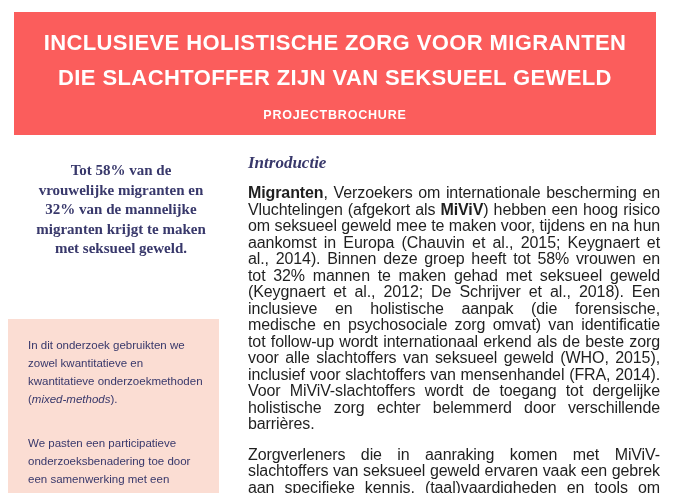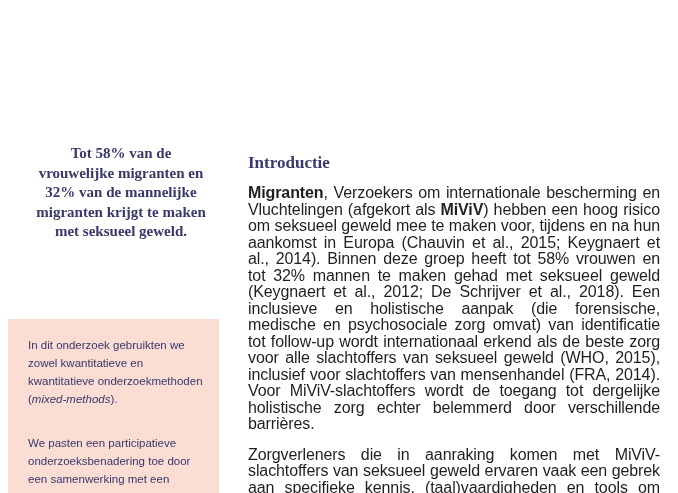--- a/index.html
+++ b/index.html
@@ -30,21 +30,21 @@
     font-weight:bold;font-size:22px;line-height:35px;letter-spacing:0.4px;
     font-family:"Liberation Sans",sans-serif;
   }
   .banner-title .tline{display:block;}
   .banner-subtitle{
     margin-top:13px;
     font-weight:bold;font-size:12.5px;letter-spacing:0.8px;
   }
   
   .pull-quote{
-    position:absolute;left:14px;top:144px;width:214px;
+    position:absolute;left:14px;top:161px;width:214px;
     padding:0 19px;
     font-family:"Liberation Serif",serif;
     font-weight:bold;font-size:15px;line-height:19.5px;
     color:var(--heading-navy);
     text-align:center;
   }
   .approach-box{
     position:absolute;left:8px;top:319px;width:211px;height:230px;
     background:var(--box-bg);
     padding:17px 16px 0 20px;
@@ -63,33 +63,41 @@
   }
   
   .main-col{
     position:absolute;left:248px;top:152px;width:412px;
   }
   .main-col h2{
     font-family:"Liberation Serif",serif;
     font-weight:bold;font-size:17px;line-height:22px;
     color:var(--heading-navy);
     margin-bottom:11px;
+    font-style:italic;
   }
   .main-col p{
     font-size:16px;line-height:16.5px;letter-spacing:-0.1px;
     text-align:justify;
     color:var(--body-text);
     margin-bottom:14px;
   }
 </style>
 </head>
 <body>
 
 <div class="page">
 
+  <header class="banner">
+    <h1 class="banner-title">
+      <span class="tline">INCLUSIEVE HOLISTISCHE ZORG VOOR MIGRANTEN</span>
+      <span class="tline">DIE SLACHTOFFER ZIJN VAN SEKSUEEL GEWELD</span>
+    </h1>
+    <div class="banner-subtitle">PROJECTBROCHURE</div>
+  </header>
 
   <aside>
     <blockquote class="pull-quote">Tot 58% van de vrouwelijke migranten en 32% van de mannelijke migranten krijgt te maken met seksueel geweld.</blockquote>
 
     <section class="approach-box">
       <p><span>In dit onderzoek gebruikten we zowel kwantitatieve en kwantitatieve onderzoekmethoden (</span><span style="font-style: italic;">mixed-methods</span><span>).</span></p>
       <p><span>We pasten een participatieve onderzoeksbenadering toe door een samenwerking met een adviesraad; de</span></p>
     </section>
   </aside>
 

